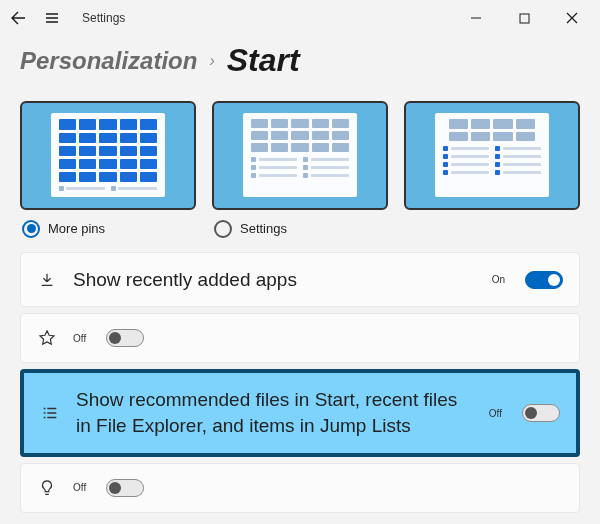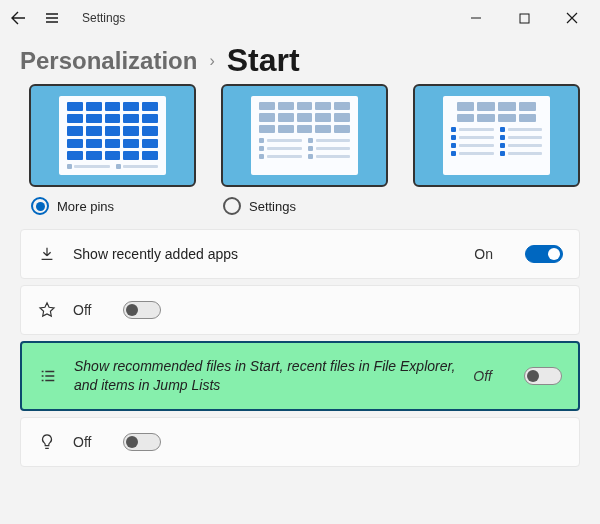--- a/index.html
+++ b/index.html
@@ -19,27 +19,27 @@
     padding: 0 8px;
     background: #f3f3f3;
   }
   .titlebar-left { display: flex; align-items: center; gap: 14px; }
   .tb-btn { width: 20px; height: 20px; display:flex; align-items:center; justify-content:center; cursor:pointer; }
   .titlebar-title { font-size: 12px; color: #333; margin-left: 6px; }
   .titlebar-spacer { flex: 1; }
   .winbtns { display:flex; gap: 8px; }
   .winbtn { width: 40px; height: 28px; display:flex; align-items:center; justify-content:center; cursor:pointer; }
   .content { padding: 6px 20px 0 20px; }
-  .breadcrumb { display:flex; align-items:center; gap: 12px; margin-bottom: 5px; }
+  .breadcrumb { display:flex; align-items:center; gap: 12px; margin-bottom: 22px; font-style: italic; }
   .bc-parent { font-size: 24px; font-weight: 600; color: #6b6b6b; }
   .bc-sep { color: #888; font-size: 16px; }
   .bc-current { font-size: 32px; font-weight: 700; color: #1a1a1a; }
 
   .layout-options { display:flex; justify-content: space-between; gap: 16px; margin-bottom: 14px; }
-  .layout-card { flex:1; display:flex; flex-direction:column; align-items:flex-start;margin-left:9px; }
+  .layout-card { flex:1; display:flex; flex-direction:column; align-items:flex-start; }
   .preview {
     width: 100%;
     aspect-ratio: 178/110;
     background: #60b6e0;
     border: 2px solid #333;
     border-radius: 6px;
     display:flex; align-items:center; justify-content:center;
     margin-bottom: 10px;
   }
   .preview-inner {
@@ -70,24 +70,24 @@
   .opt-label { font-size:13px; color:#222; }
 
   .settings-list { margin-top: 14px; display:flex; flex-direction:column; gap:6px; }
   .setting-row {
     background:#fbfbfb;
     border:1px solid #e7e7e7;
     border-radius:4px;
     padding: 14px 16px;
     display:flex; align-items:center; gap:16px;
   }
-  .setting-row.highlight { border:2px solid #0c4a6e; background:#86efac;font-style:italic; }
+  .setting-row.highlight { border:4px solid #0c4a6e; background:#7dd3fc; }
   .row-icon { width:20px; height:20px; display:flex; align-items:center; justify-content:center; color:#333; flex-shrink:0; }
-  .row-label { flex:1; font-size:14px; color:#222; line-height:1.35; }
-  .row-state { font-size:14px; color:#333; margin-right:16px; }
+  .row-label { flex:1; font-size:19px; color:#222; line-height:1.35; }
+  .row-state { font-size:10px; color:#333; margin-right:4px; }
   .toggle {
     width:38px; height:18px; border-radius:10px;
     position:relative; cursor:pointer; flex-shrink:0;
   }
   .toggle.off { background:#e9e9e9; border:1px solid #8b8b8b; }
   .toggle.off::after { content:""; position:absolute; left:2px; top:2px; width:12px; height:12px; background:#555; border-radius:50%; }
   .toggle.on { background:#0067c0; border:1px solid #0067c0; }
   .toggle.on::after { content:""; position:absolute; right:2px; top:2px; width:12px; height:12px; background:#fff; border-radius:50%; }
 
   svg { stroke: currentColor; }

